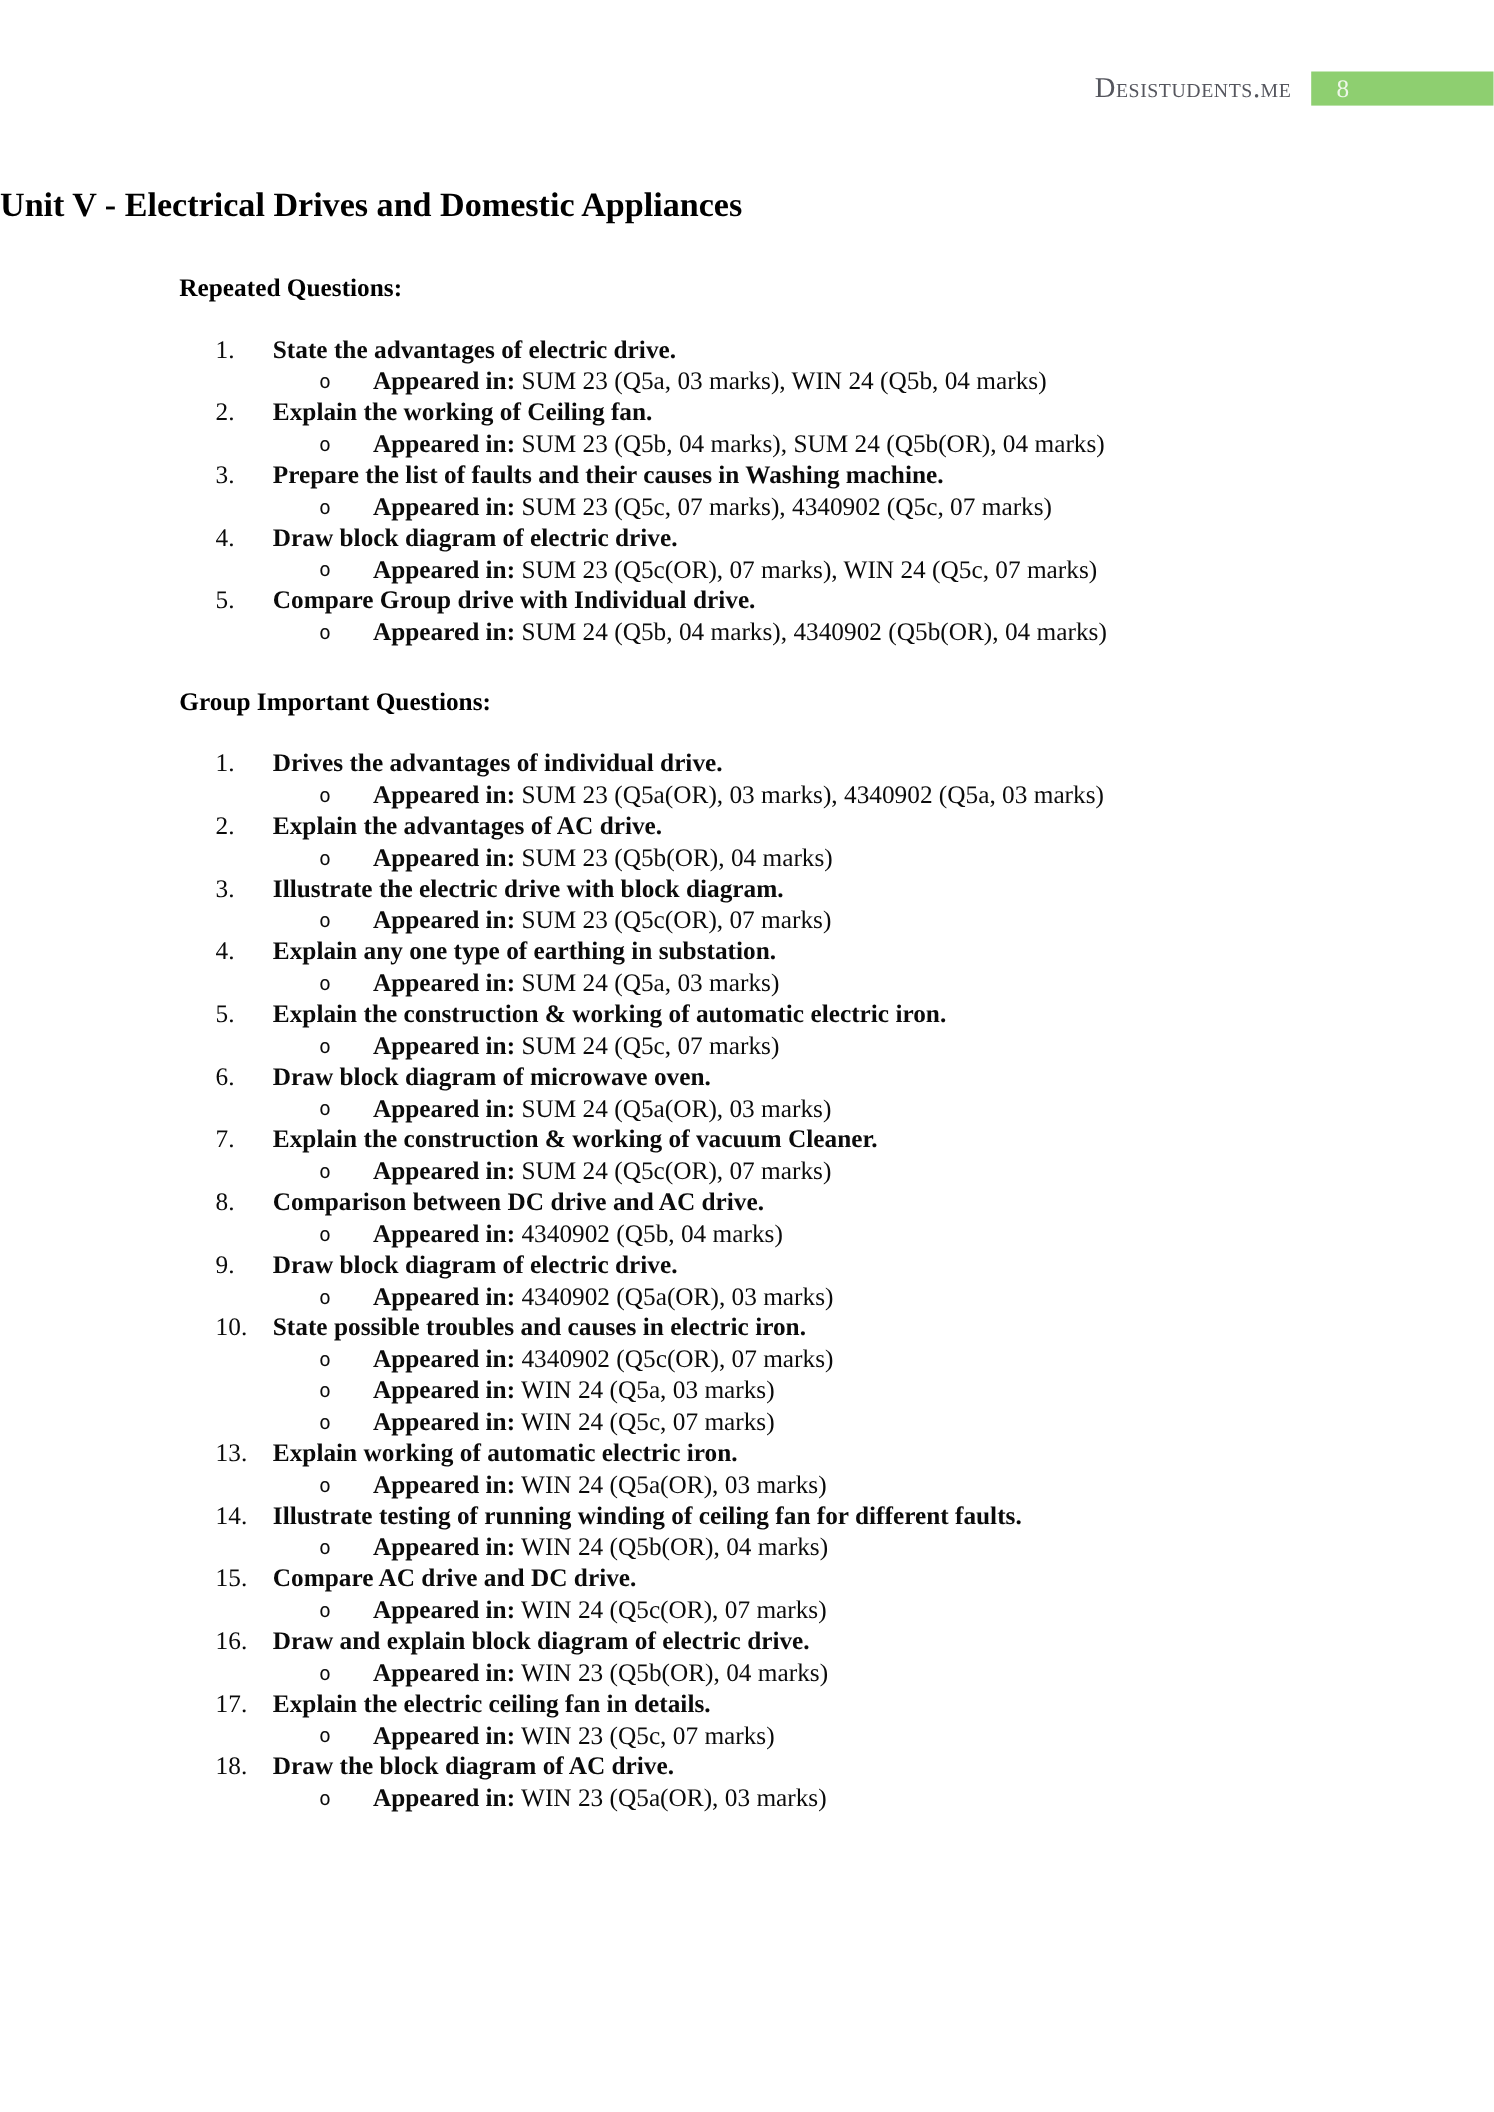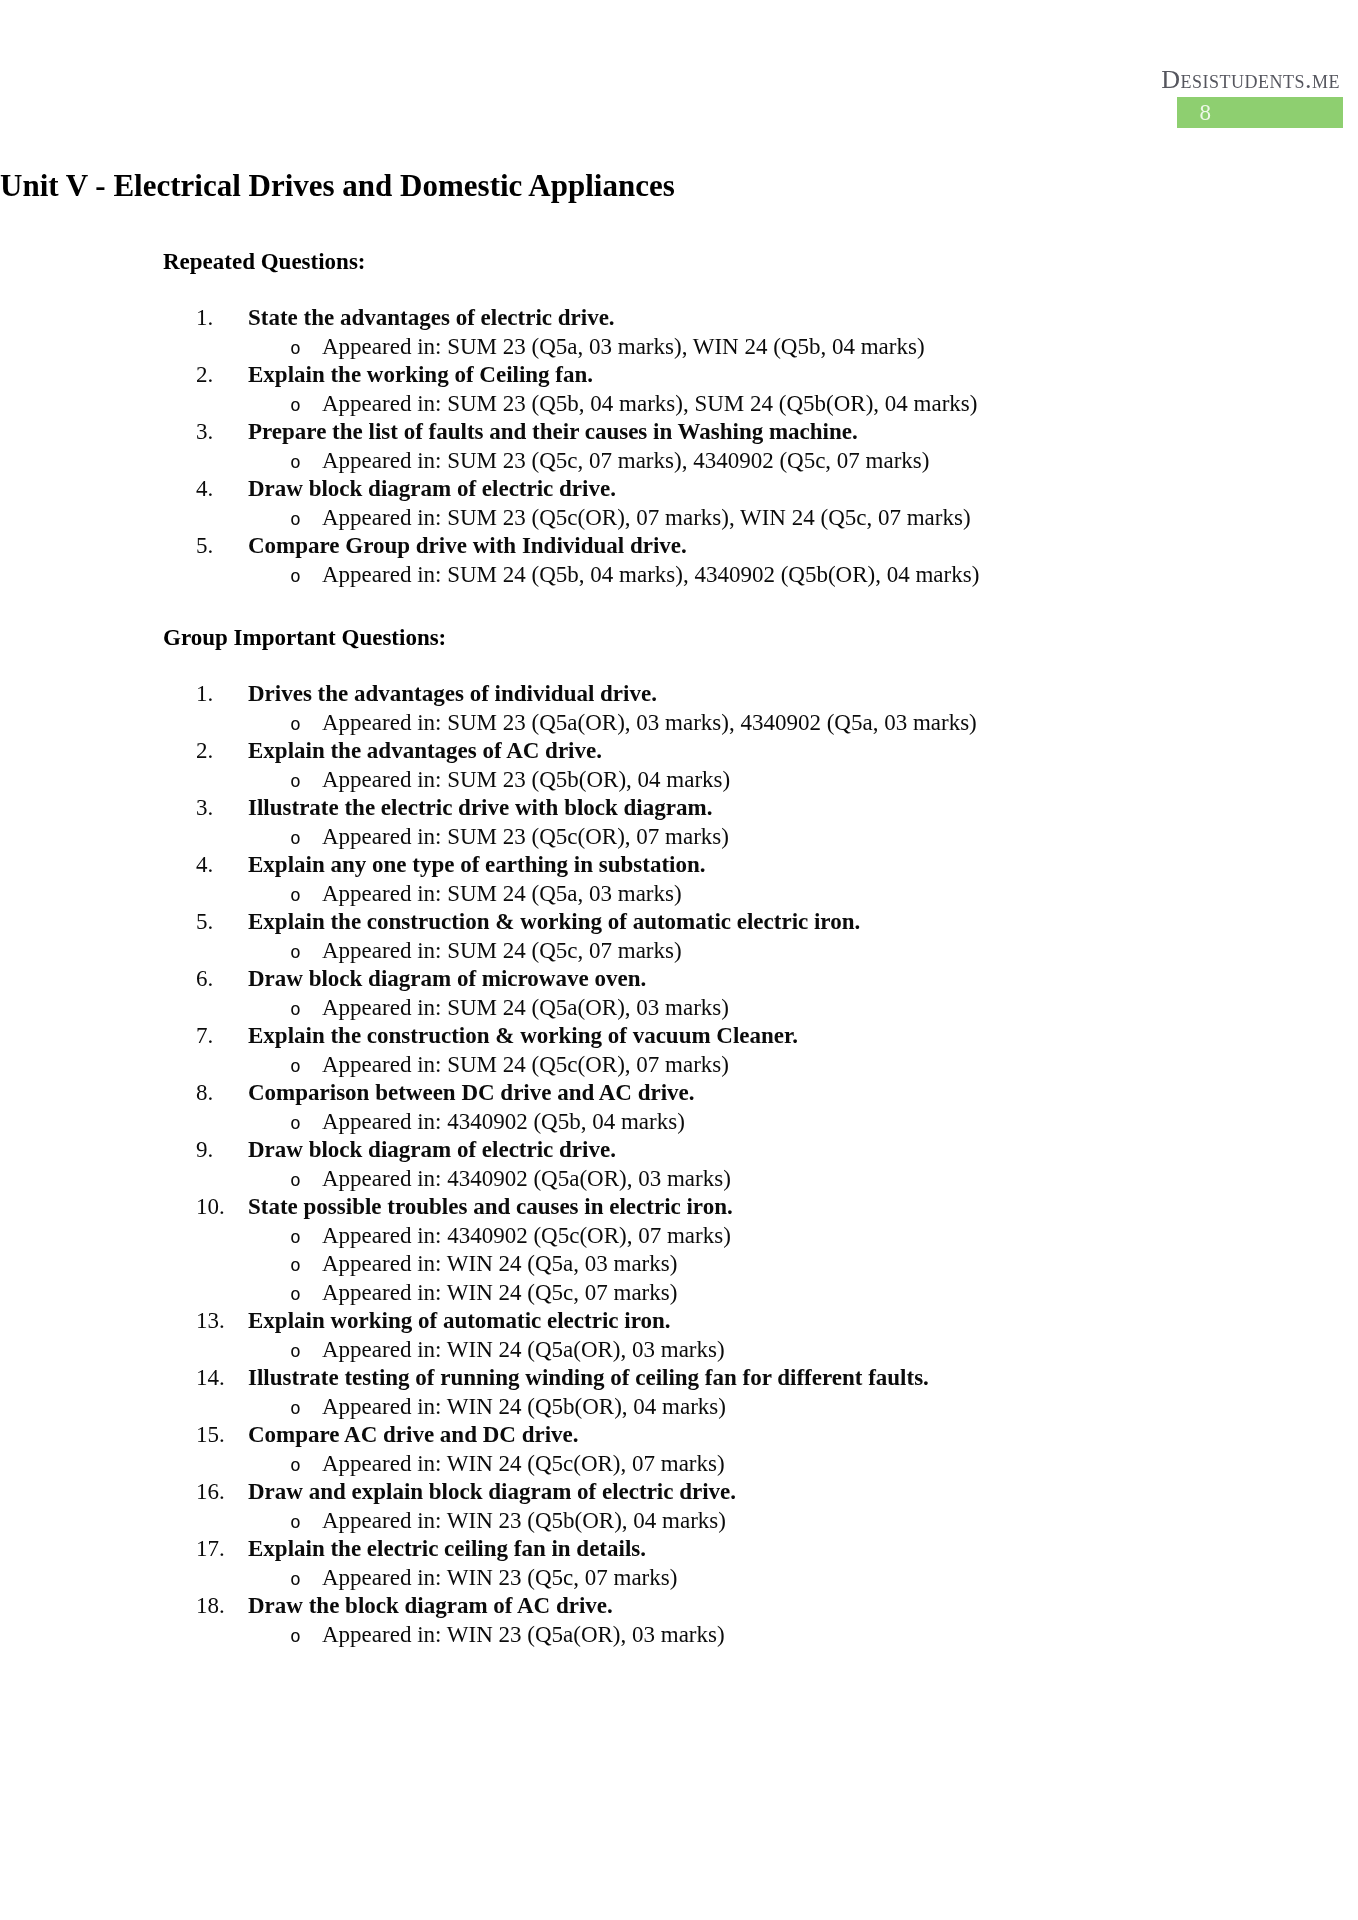--- a/index.html
+++ b/index.html
@@ -19,21 +19,20 @@
     overflow: hidden;
   }
   
   .header {
     position: absolute;
     top: 63px;
     right: 0;
     height: 34px;
     display: flex;
     align-items: center;
-    flex-direction: column;
   }
   .site-name {
     font-variant: small-caps;
     font-size: 26px;
     letter-spacing: 0.5px;
     color: #55565e;
     margin-right: 18px;
     line-height: 34px;
   }
   .page-badge {
@@ -96,21 +95,22 @@
     padding-left: 74px;
   }
   .bullet-o {
     position: absolute;
     left: 42px;
     top: 1px;
     font-family: "DejaVu Sans Mono", monospace;
     font-size: 18px;
   }
   .alabel {
-    font-weight: normal;
+    font-weight: bold;
+    margin-left: 17px;
   }
 </style>
 </head>
 <body>
 
 <div class="page">
 
   <div class="header">
     <span class="site-name" style="color: rgb(85, 86, 94);">Desistudents.me</span>
     <div class="page-badge" style="background: rgb(142, 207, 112);">

